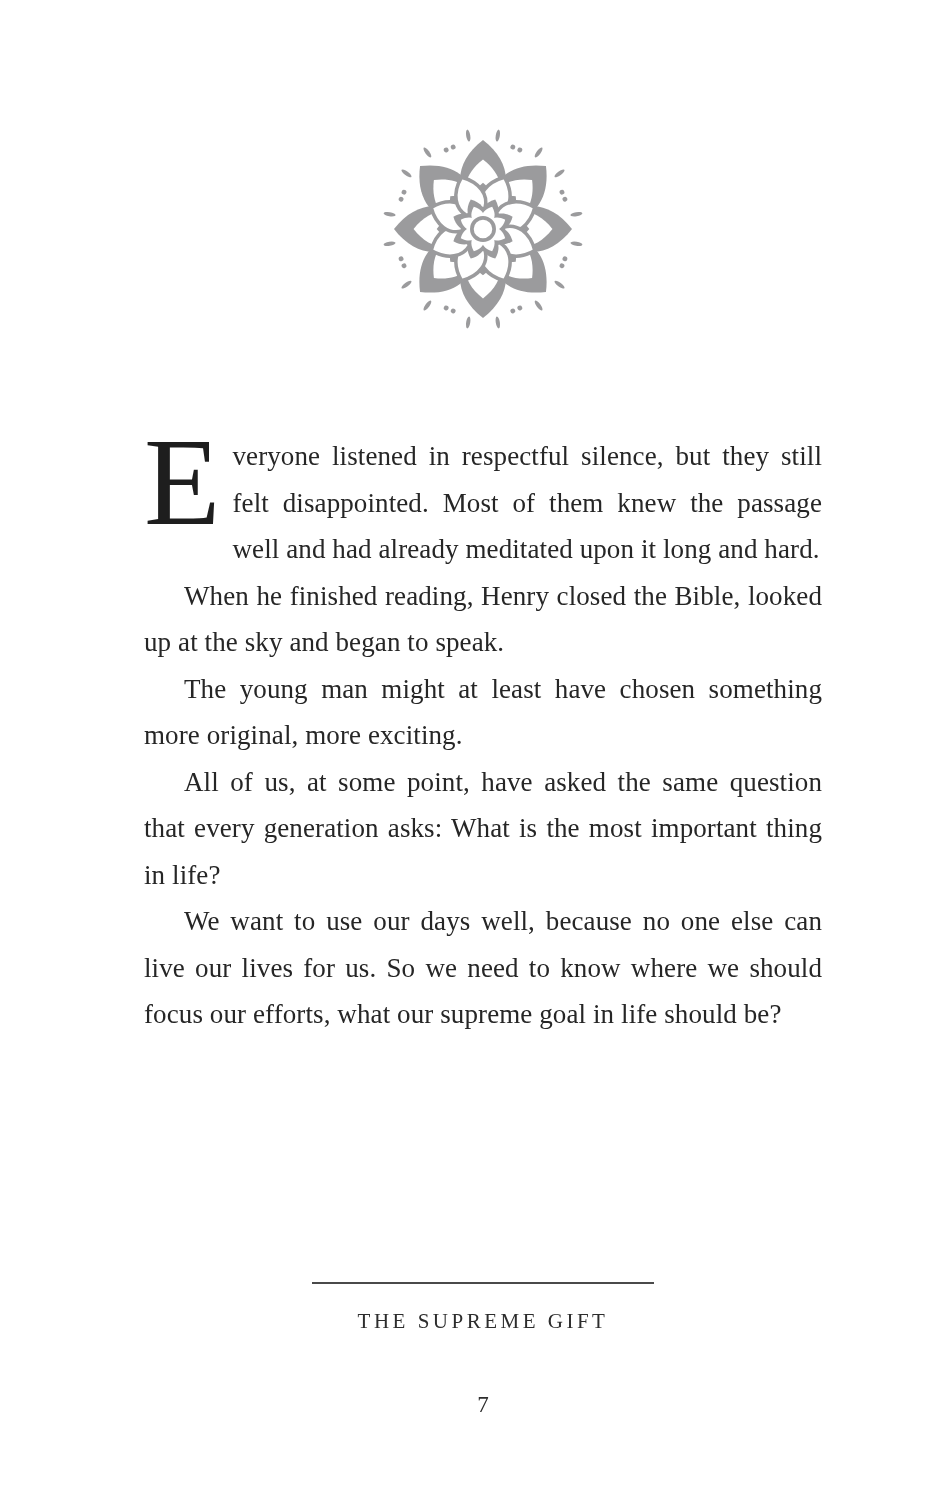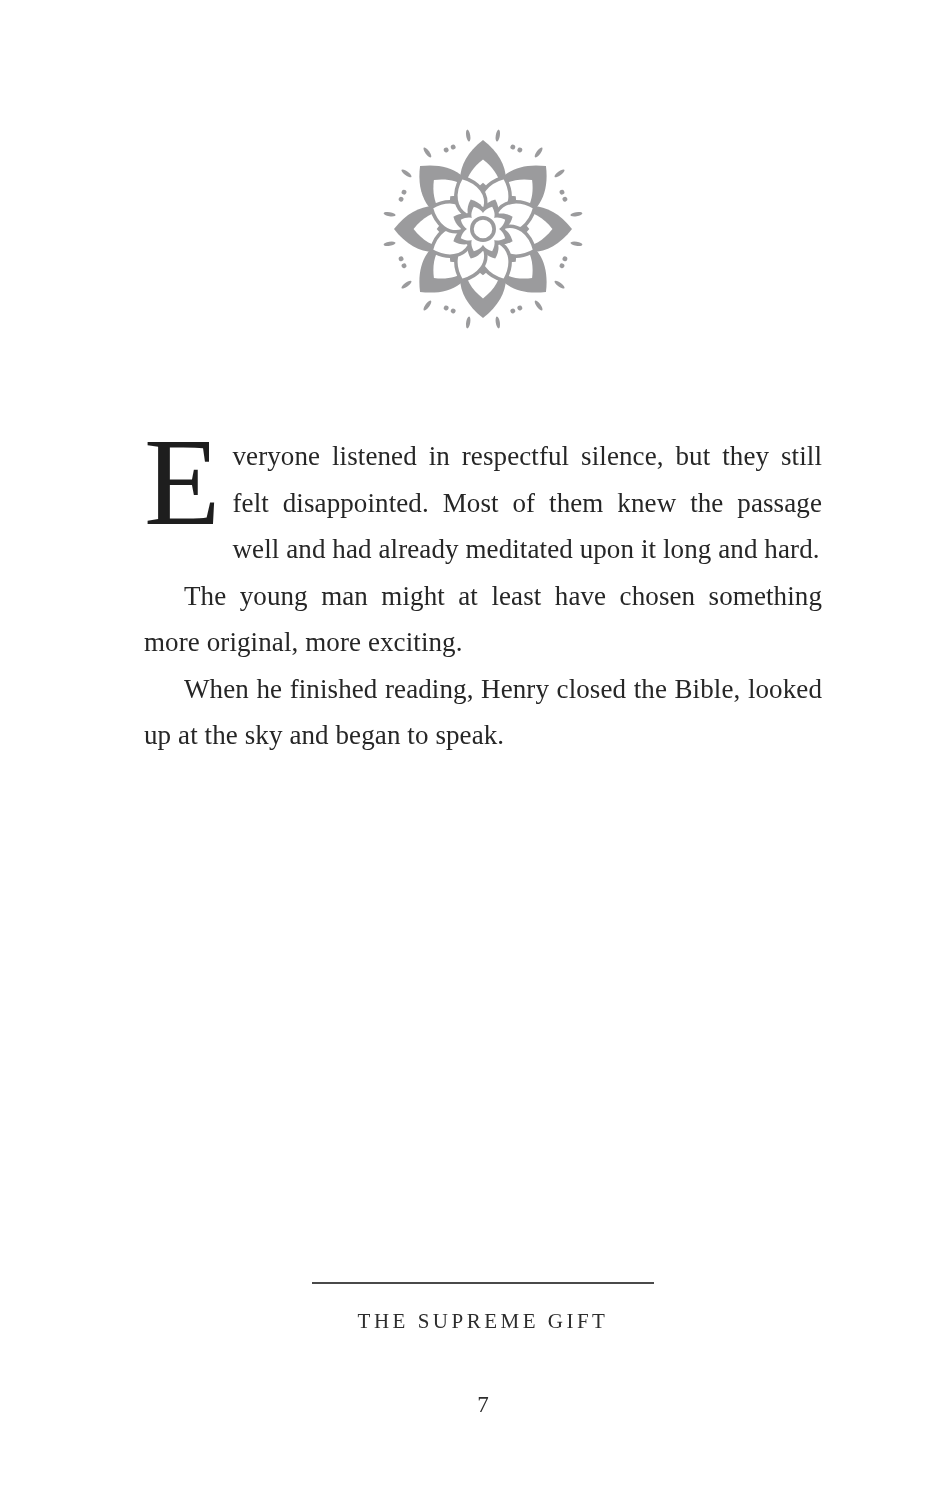--- a/index.html
+++ b/index.html
@@ -131,22 +131,24 @@
       <use href="#petal" transform="rotate(157.5) scale(0.27)" fill="#ffffff"></use>
       <use href="#petal" transform="rotate(202.5) scale(0.27)" fill="#ffffff"></use>
       <use href="#petal" transform="rotate(247.5) scale(0.27)" fill="#ffffff"></use>
       <use href="#petal" transform="rotate(292.5) scale(0.27)" fill="#ffffff"></use>
       <use href="#petal" transform="rotate(337.5) scale(0.27)" fill="#ffffff"></use>
       <circle r="12" fill="#ffffff" stroke="currentColor" stroke-width="4"></circle>
     </svg>
 
     <div class="body-text">
       <p class="first"><span class="drop-cap">E</span><span>veryone listened in respectful silence, but they still felt disappointed. Most of them knew the passage well and had already meditated upon it long and hard.</span></p>
+      <p>When he finished reading, Henry closed the Bible, looked up at the sky and began to speak.</p>
       <p>The young man might at least have chosen something more original, more exciting.</p>
-      <p>When he finished reading, Henry closed the Bible, looked up at the sky and began to speak.</p>
+      <p>All of us, at some point, have asked the same question that every generation asks: What is the most important thing in life?</p>
+      <p>We want to use our days well, because no one else can live our lives for us. So we need to know where we should focus our efforts, what our supreme goal in life should be?</p>
     </div>
   </div>
 
   <div class="footer">
     <div class="footer-rule"></div>
     <div class="running-title">THE SUPREME GIFT</div>
   </div>
 
   <div class="page-number">7</div>
 </div>

